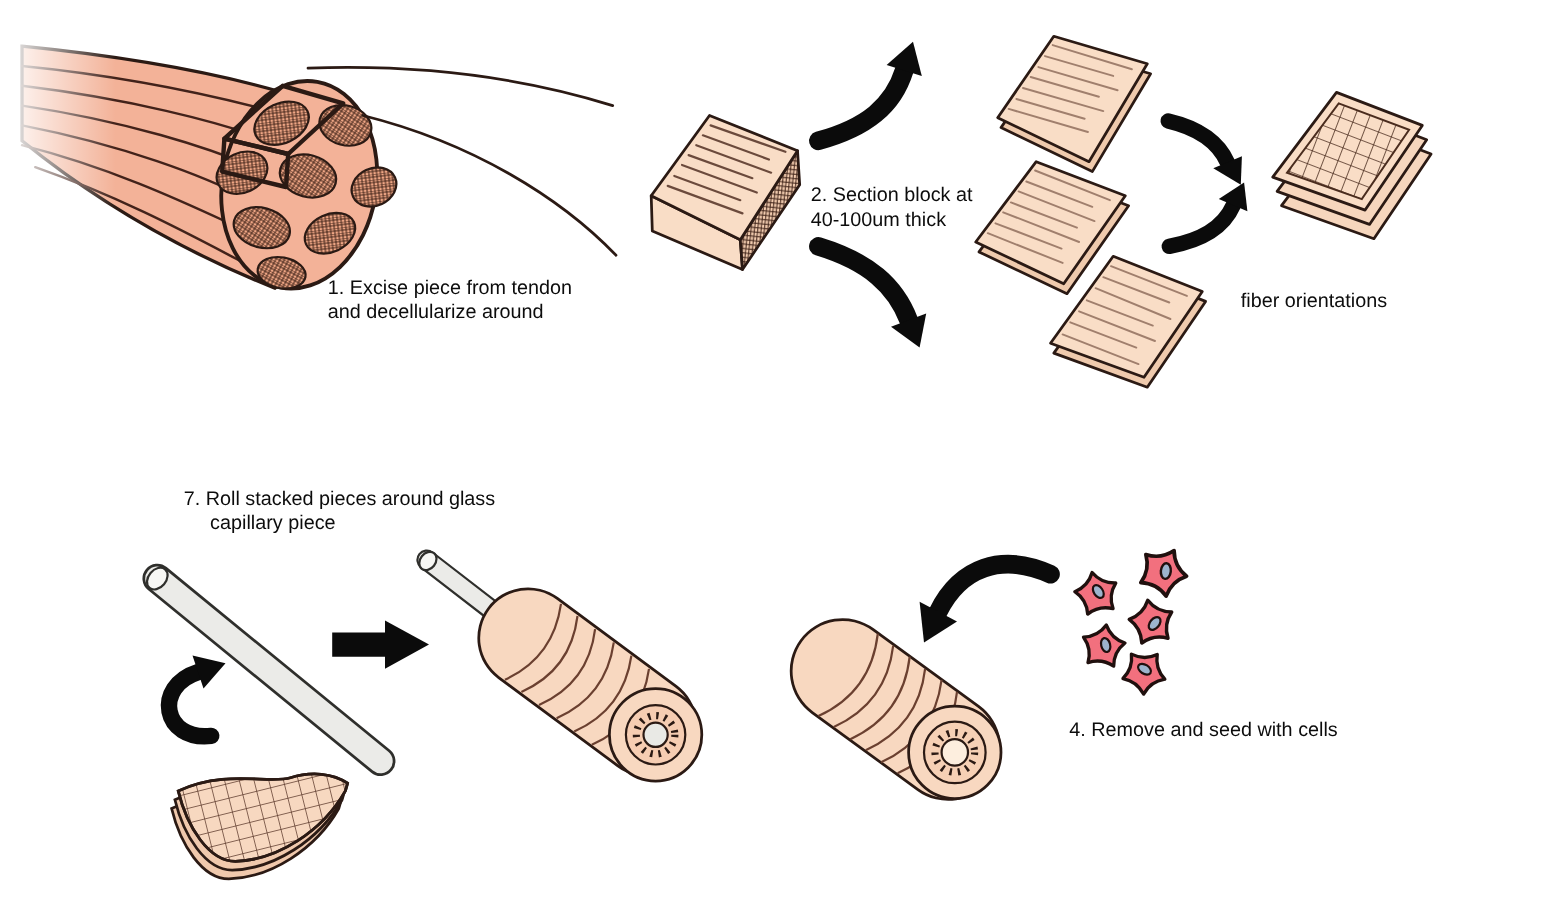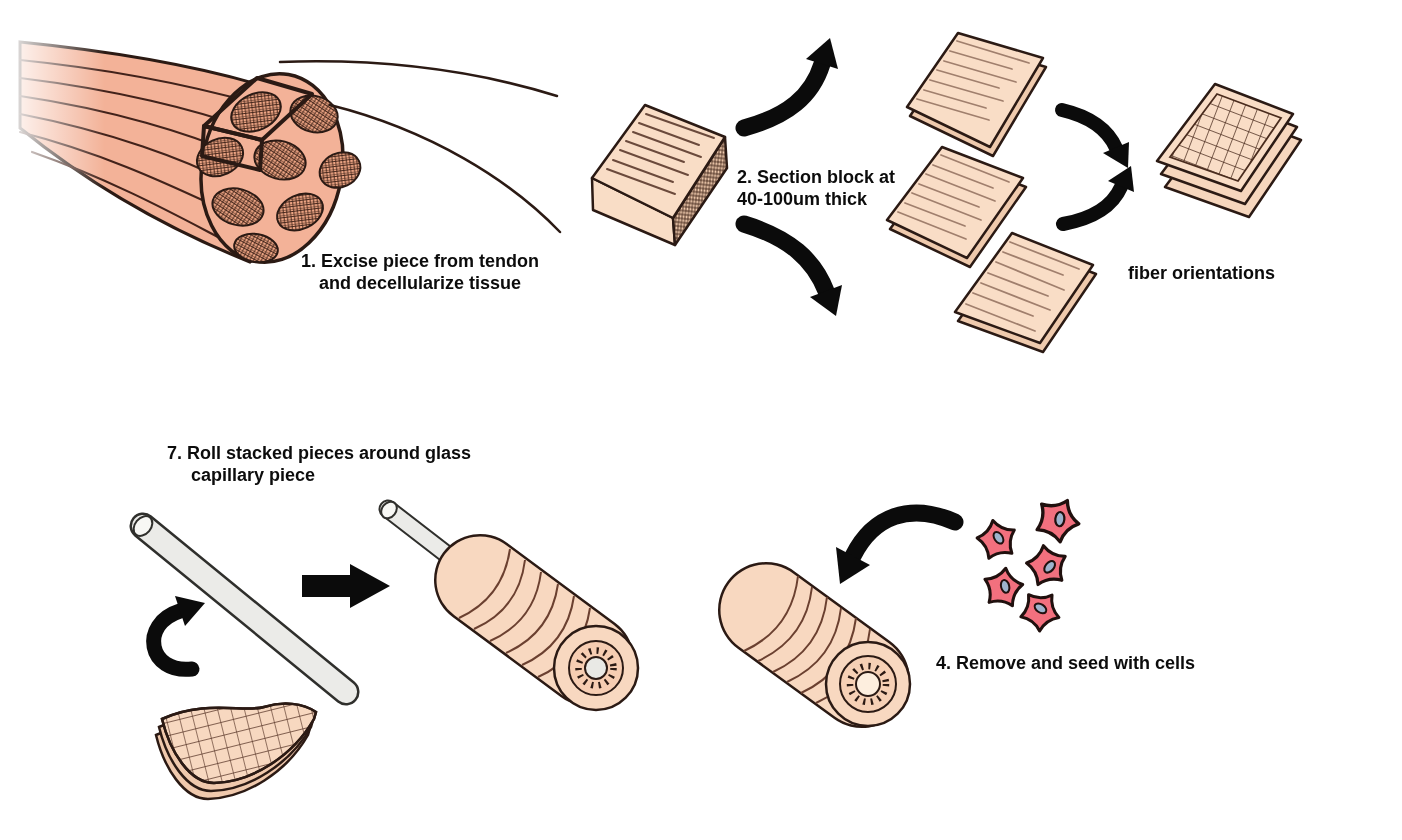--- a/index.html
+++ b/index.html
@@ -12,28 +12,28 @@
   }
   #artwork{position:absolute;left:0;top:0;}
   .lbl{
     position:absolute;
     font-family:"Liberation Sans",sans-serif;
     font-size:18px;
     line-height:22px;
     color:#0c0c0c;
     white-space:nowrap;
   }
-  .ln{display:block;font-weight:bold;}
-  #lbl1{left:298px;top:250px;width:244px;text-align:center;}
+  .ln{display:block;}
+  #lbl1{left:298px;top:250px;width:244px;text-align:left;}
   #lbl2{left:737px;top:166px;}
   #lbl3{left:1106px;top:238px;}
   #lbl3 .indent{padding-left:22px;margin-top:24px;}
   #lbl4{left:167px;top:442px;}
   #lbl4 .indent{padding-left:24px;}
-  #lbl5{left:936px;top:652px;}
+  #lbl5{left:972px;top:652px;}
 </style>
 </head>
 <body>
 
 <div id="stage">
 
 <svg id="artwork" width="1402" height="840" viewBox="0 0 1402 840">
   <defs>
     <pattern id="fasc" width="7" height="5" patternUnits="userSpaceOnUse" patternTransform="rotate(18)">
       <rect width="7" height="5" fill="#efa685"></rect>
@@ -249,21 +249,21 @@
     <use href="#cellShape" transform="translate(997,540) rotate(-12) scale(0.95)"></use>
     <use href="#cellShape" transform="translate(1057,520) rotate(28) scale(1.05)"></use>
     <use href="#cellShape" transform="translate(1047,566) rotate(62) scale(0.98)"></use>
     <use href="#cellShape" transform="translate(1003,588) rotate(8) scale(0.95)"></use>
     <use href="#cellShape" transform="translate(1040,611) rotate(-35) scale(0.95)"></use>
   </g>
 </svg>
 
   <div class="lbl" id="lbl1">
     <span class="ln">1. Excise piece from tendon</span>
-    <span class="ln">and decellularize tissue</span>
+    <span class="ln">and decellularize around</span>
   </div>
   <div class="lbl" id="lbl2">
     <span class="ln">2. Section block at</span>
     <span class="ln">40-100um thick</span>
   </div>
   <div class="lbl" id="lbl3">
     <span class="ln indent">fiber orientations</span>
   </div>
   <div class="lbl" id="lbl4">
     <span class="ln">7. Roll stacked pieces around glass</span>

